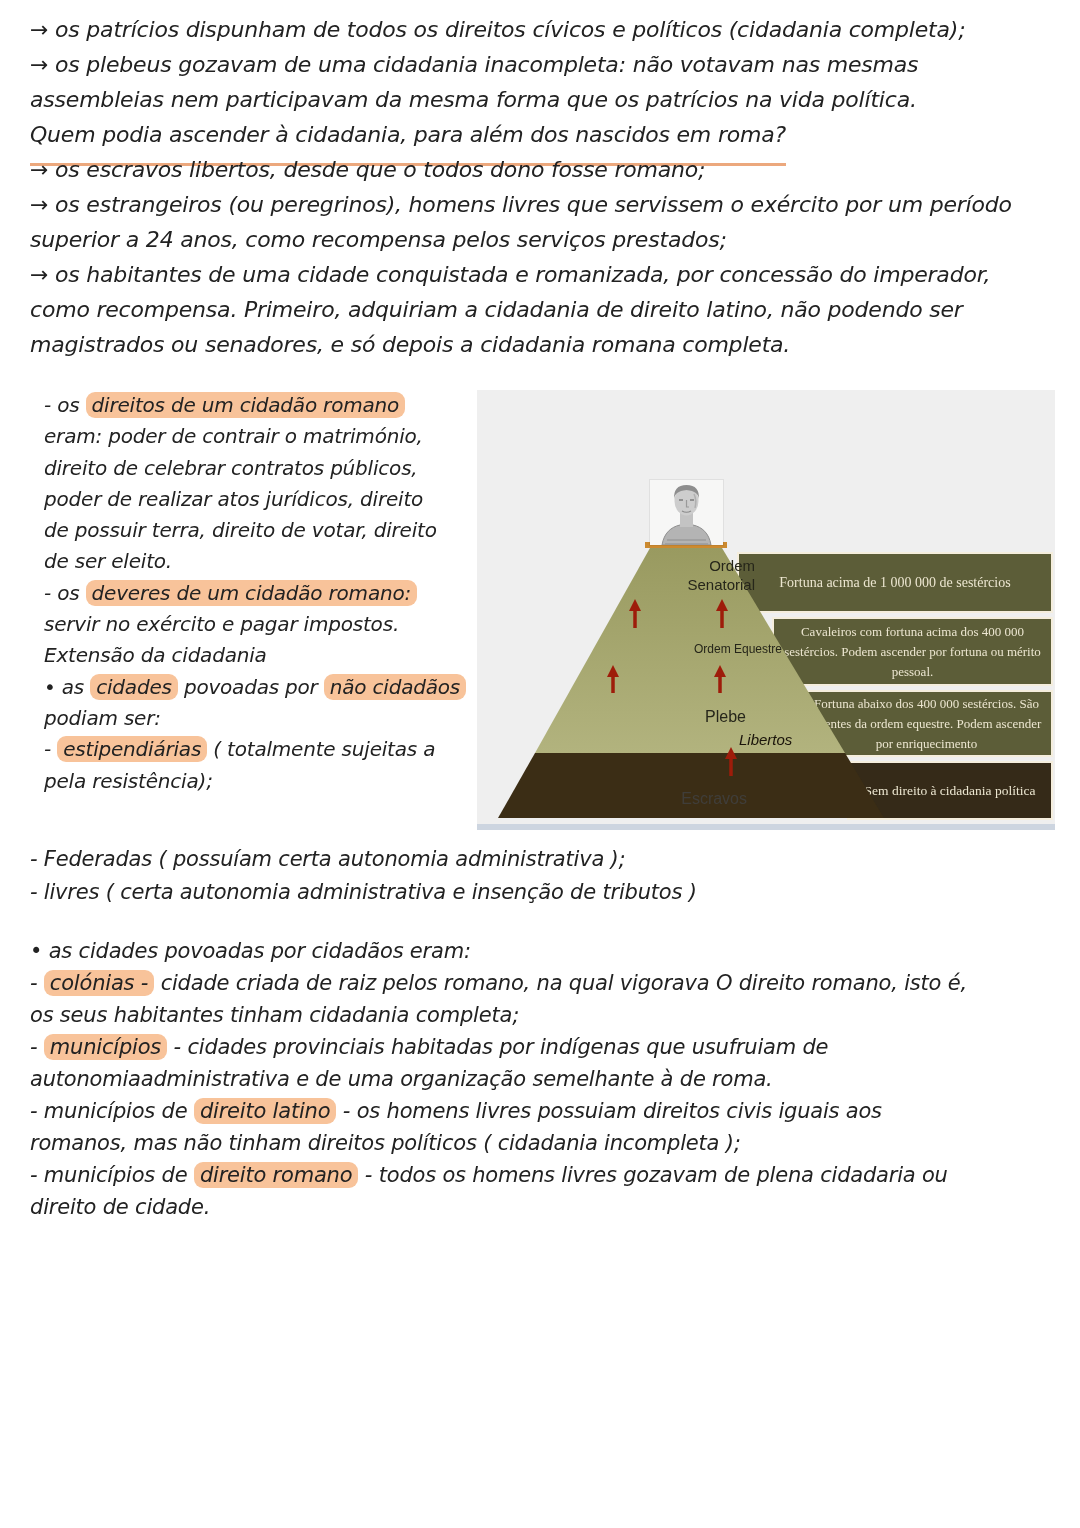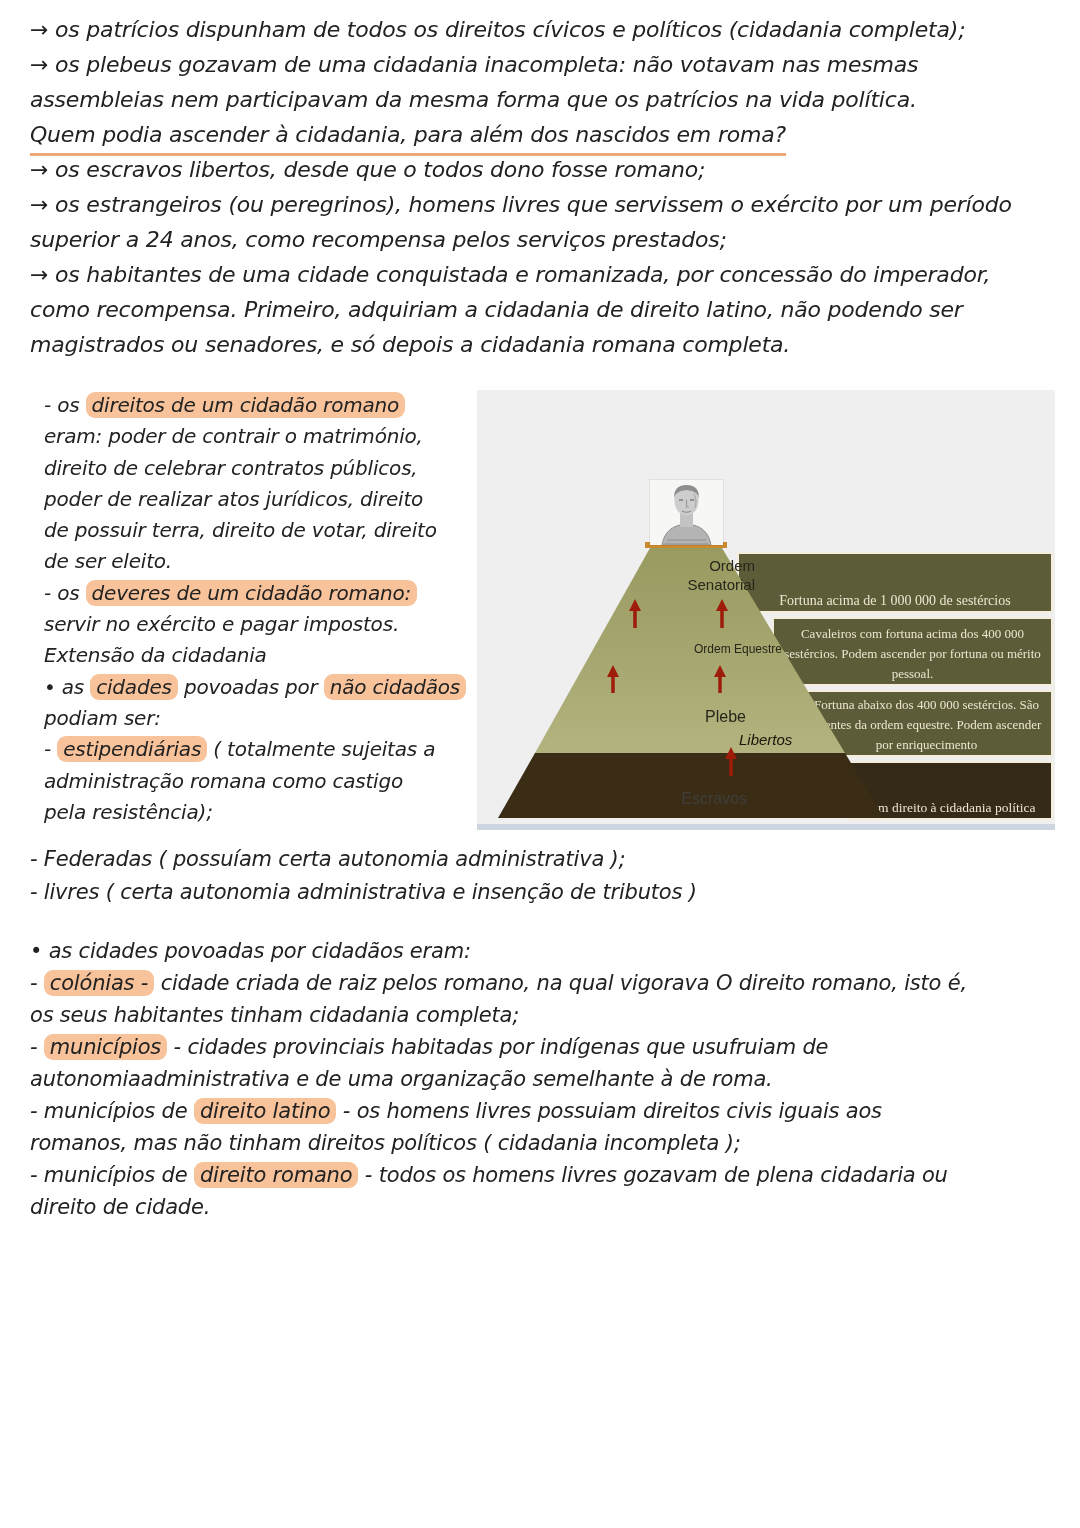--- a/index.html
+++ b/index.html
@@ -15,32 +15,32 @@
   .intro{top:12px;left:30px;right:20px;font-size:22px;}
   .intro .line{line-height:35px;height:35px;}
   .leftcol{top:390px;left:44px;width:452px;font-size:20px;}
   .leftcol .line{line-height:31.3px;height:31.3px;}
   .midblock{top:843px;left:30px;font-size:21px;}
   .midblock .line{line-height:33px;height:33px;}
   .bottomblock{top:935px;left:30px;font-size:21px;}
   .bottomblock .line{line-height:32px;height:32px;}
 
   .hl{background:var(--highlight);border-radius:9px;padding:1px 6px;}
-  .ul{border-bottom:3px solid var(--underline);padding-bottom:6px;}
+  .ul{border-bottom:3px solid var(--underline);padding-bottom:16px;}
 
   
   .panel{position:absolute;left:477px;top:390px;width:578px;height:440px;
          background:var(--panel-bg);overflow:hidden;}
   .dg-title{position:absolute;top:18px;left:0;width:100%;text-align:center;z-index:1;
             font-family:"Liberation Serif",serif;font-weight:bold;font-size:28px;
             letter-spacing:1px;color:var(--title-red);}
 
   .box{position:absolute;z-index:1;background:var(--box-olive);
        border:2px solid var(--box-border);box-sizing:border-box;
-       display:flex;align-items:flex-end;justify-content:center;
+       display:flex;align-items:center;justify-content:center;
        font-family:"Liberation Serif",serif;color:var(--box-text);
        text-align:center;line-height:20px;overflow:hidden;}
   .box-1{left:260px;top:162px;width:316px;height:61px;font-size:14px;}
   .box-2{left:295px;top:227px;width:281px;height:69px;font-size:13px;padding:0 5px;}
   .box-3{left:323px;top:300px;width:253px;height:67px;font-size:13px;padding:0 4px;}
   .box-4{left:370px;top:371px;width:206px;height:59px;font-size:13.5px;background:var(--box-brown);}
 
   svg.pyr{position:absolute;left:0;top:0;z-index:2;pointer-events:none;}
 
   .apexbar{position:absolute;left:168px;top:152px;width:82px;height:6px;
@@ -82,21 +82,20 @@
       <div class="line"><span>direito de celebrar contratos públicos,</span></div>
       <div class="line"><span>poder de realizar atos jurídicos, direito</span></div>
       <div class="line"><span>de possuir terra, direito de votar, direito</span></div>
       <div class="line"><span>de ser eleito.</span></div>
       <div class="line"><span>- os </span><span class="hl">deveres de um cidadão romano:</span></div>
       <div class="line"><span>servir no exército e pagar impostos.</span></div>
       <div class="line"><span>Extensão da cidadania</span></div>
       <div class="line"><span>• as </span><span class="hl">cidades</span><span> povoadas por </span><span class="hl">não cidadãos</span></div>
       <div class="line"><span>podiam ser:</span></div>
       <div class="line"><span>- </span><span class="hl">estipendiárias</span><span> ( totalmente sujeitas a</span></div>
-      <div class="line"><span>administração romana como castigo</span></div>
       <div class="line"><span>pela resistência);</span></div>
     </div>
 
   <div class="panel">
 
     <div class="box box-1">
       <span>Fortuna acima de 1 000 000 de sestércios</span>
     </div>
     <div class="box box-2">
       <span>Cavaleiros com fortuna acima dos 400 000 sestércios. Podem ascender por fortuna ou mérito pessoal.</span>

